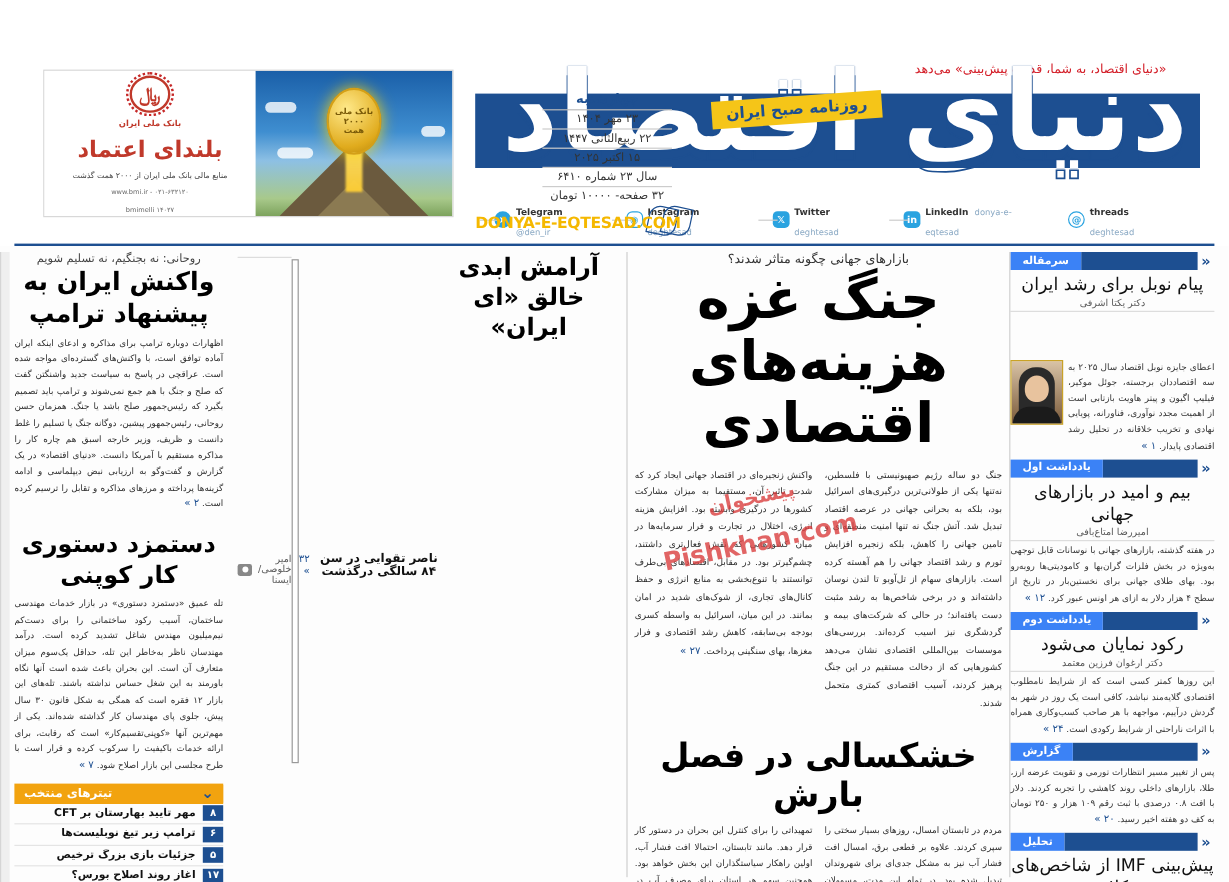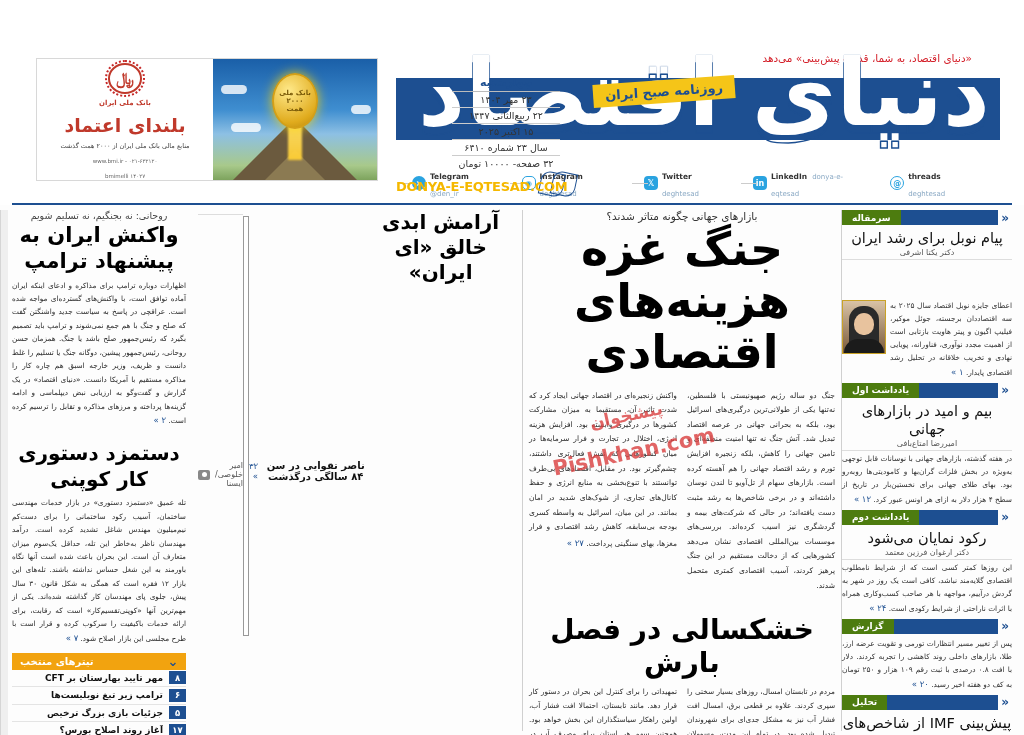--- a/index.html
+++ b/index.html
@@ -198,21 +198,21 @@
   }
   .sb-chev{
     width: 14px; color:#1d4f91; font-size:12px; font-weight:bold;
     display:flex; align-items:center; justify-content:center;
     line-height:1;
   }
   .sb-bar{
     flex:1; background:#1d4f91;
   }
   .sb-tag{
-    background:#4d7c0f; color:#ffffff; font-size:9px; font-weight:bold;
+    background:#3b82f6; color:#ffffff; font-size:9px; font-weight:bold;
     padding: 1px 10px; display:flex; align-items:center; white-space:nowrap;
   }
   .sb-title{
     font-size: 14.5px; font-weight: normal; color:#111; text-align:center;
     line-height:1.25; margin: 2px 0 1px;
   }
   .sb-author{
     font-size:8px; color:#555; text-align:center; margin-bottom:2px;
     border-bottom:1px solid #ddd; padding-bottom:2px;
   }

